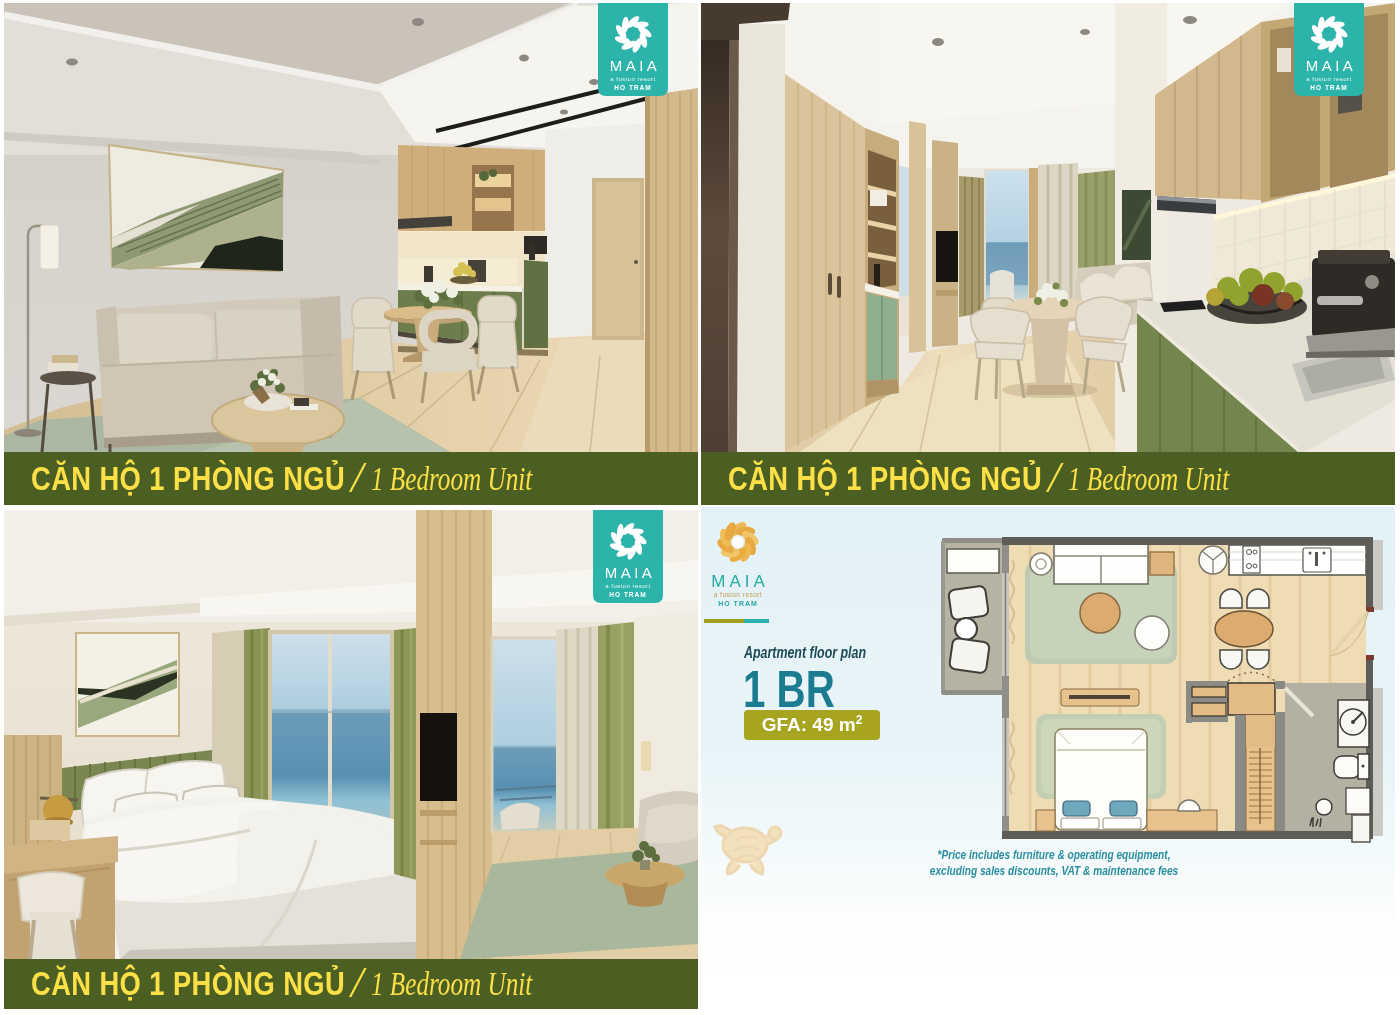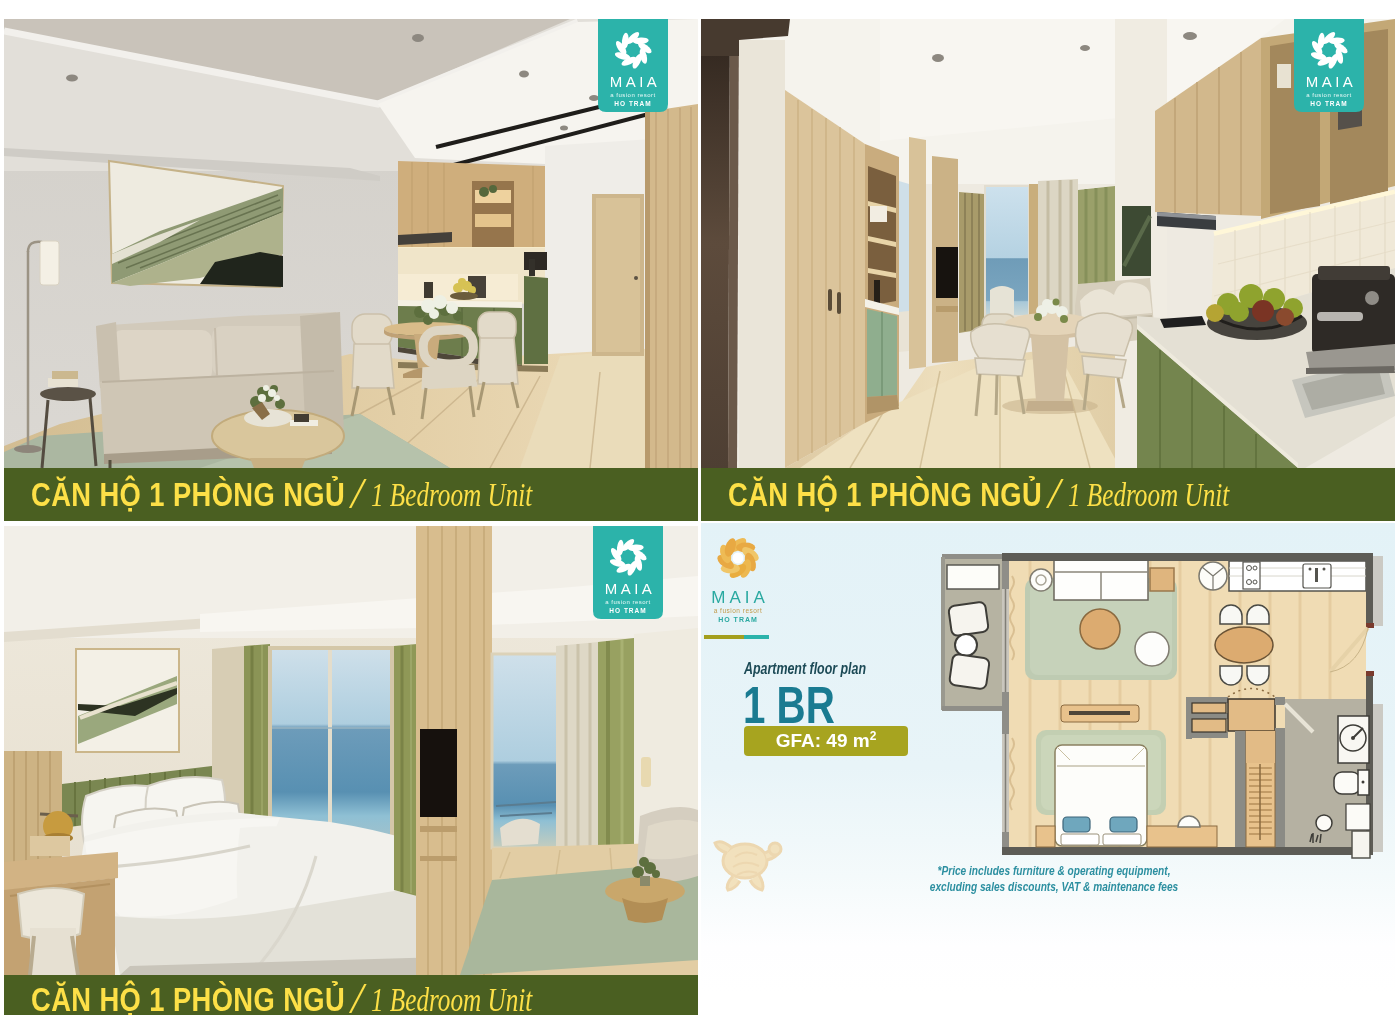--- a/index.html
+++ b/index.html
@@ -1,18 +1,18 @@
 <!DOCTYPE html>
 <html><head>
 <meta charset="utf-8">
 <style>
   html,body{margin:0;padding:0;background:#ffffff;width:1400px;height:1015px;overflow:hidden;
     font-family:"Liberation Sans",sans-serif;}
   .abs{position:absolute;}
-  .quad{position:absolute;overflow:hidden;margin-top:16px;}
+  .quad{position:absolute;overflow:hidden;}
   .banner{position:absolute;left:0;right:0;height:53px;background:#4a5f21;color:#fde047;}
   .banner .vn{position:absolute;left:27px;top:50%;transform:translateY(-50%) scaleX(0.828);transform-origin:left center;
     font-weight:bold;font-size:33px;letter-spacing:0.5px;white-space:nowrap;}
   .banner .sl{position:absolute;left:347px;top:50%;transform:translateY(-52%);font-family:"Liberation Serif",serif;
     font-style:italic;font-size:44px;font-weight:normal;}
   .banner .en{position:absolute;left:367px;top:50%;transform:translateY(-50%) scaleX(0.74);transform-origin:left center;
     font-family:"Liberation Serif",serif;font-style:italic;font-size:34px;font-weight:normal;white-space:nowrap;}
 </style>
 </head>
 <body>
@@ -889,21 +889,21 @@
     <text x="37" y="93" text-anchor="middle" font-size="7" font-weight="bold" letter-spacing="1" fill="#2aa9a1">HO TRAM</text>
   </svg>
 
   <div class="abs" style="left:3px;top:112px;width:40px;height:4px;background:#a39f1e;"></div>
   <div class="abs" style="left:43px;top:112px;width:25px;height:4px;background:#2bb3ab;"></div>
 
   <div class="abs" style="left:43px;top:136px;font-size:17px;font-weight:bold;font-style:italic;color:#1c4a56;transform:scaleX(0.73);transform-origin:left top;white-space:nowrap;">Apartment floor plan</div>
 
   <div class="abs" style="left:42px;top:153px;font-size:51px;font-weight:bold;color:#1a7b91;transform:scaleX(0.79);transform-origin:left top;">1 BR</div>
 
-  <div class="abs" style="left:43px;top:203px;width:164px;height:30px;background:#a7a41f;border-radius:4px;color:#ffffff;font-weight:bold;font-size:19px;display:flex;align-items:center;justify-content:center;">GFA:&nbsp;49&nbsp;m<span style="font-size:12px;vertical-align:super;position:relative;top:-5px;">2</span></div>
+  <div class="abs" style="left:43px;top:203px;width:136px;height:30px;background:#a7a41f;border-radius:4px;color:#ffffff;font-weight:bold;font-size:19px;display:flex;align-items:center;justify-content:center;">GFA:&nbsp;49&nbsp;m<span style="font-size:12px;vertical-align:super;position:relative;top:-5px;">2</span></div>
 
   <svg width="90" height="80" viewBox="0 0 90 80" style="position:absolute;left:2px;top:298px;opacity:0.8;">
     <g fill="none" stroke="#ecCF9e" stroke-width="3">
       <ellipse cx="42" cy="40" rx="22" ry="17" fill="#f2dcae"></ellipse>
       <path d="M62,32 q10,-6 14,-1 q-3,6 -12,8" fill="#f2dcae"></path>
       <path d="M28,26 q-10,-8 -16,-4 q2,7 12,10" fill="#f2dcae"></path>
       <path d="M30,55 q-8,9 -5,14 q7,-1 12,-9" fill="#f2dcae"></path>
       <path d="M56,54 q6,10 3,15 q-8,-2 -12,-10" fill="#f2dcae"></path>
       <circle cx="72" cy="28" r="6" fill="#f2dcae"></circle>
       <path d="M32,36 q10,-8 22,-2 M30,46 q12,-8 26,-1 M34,54 q10,-6 20,-2" stroke-width="2"></path>

